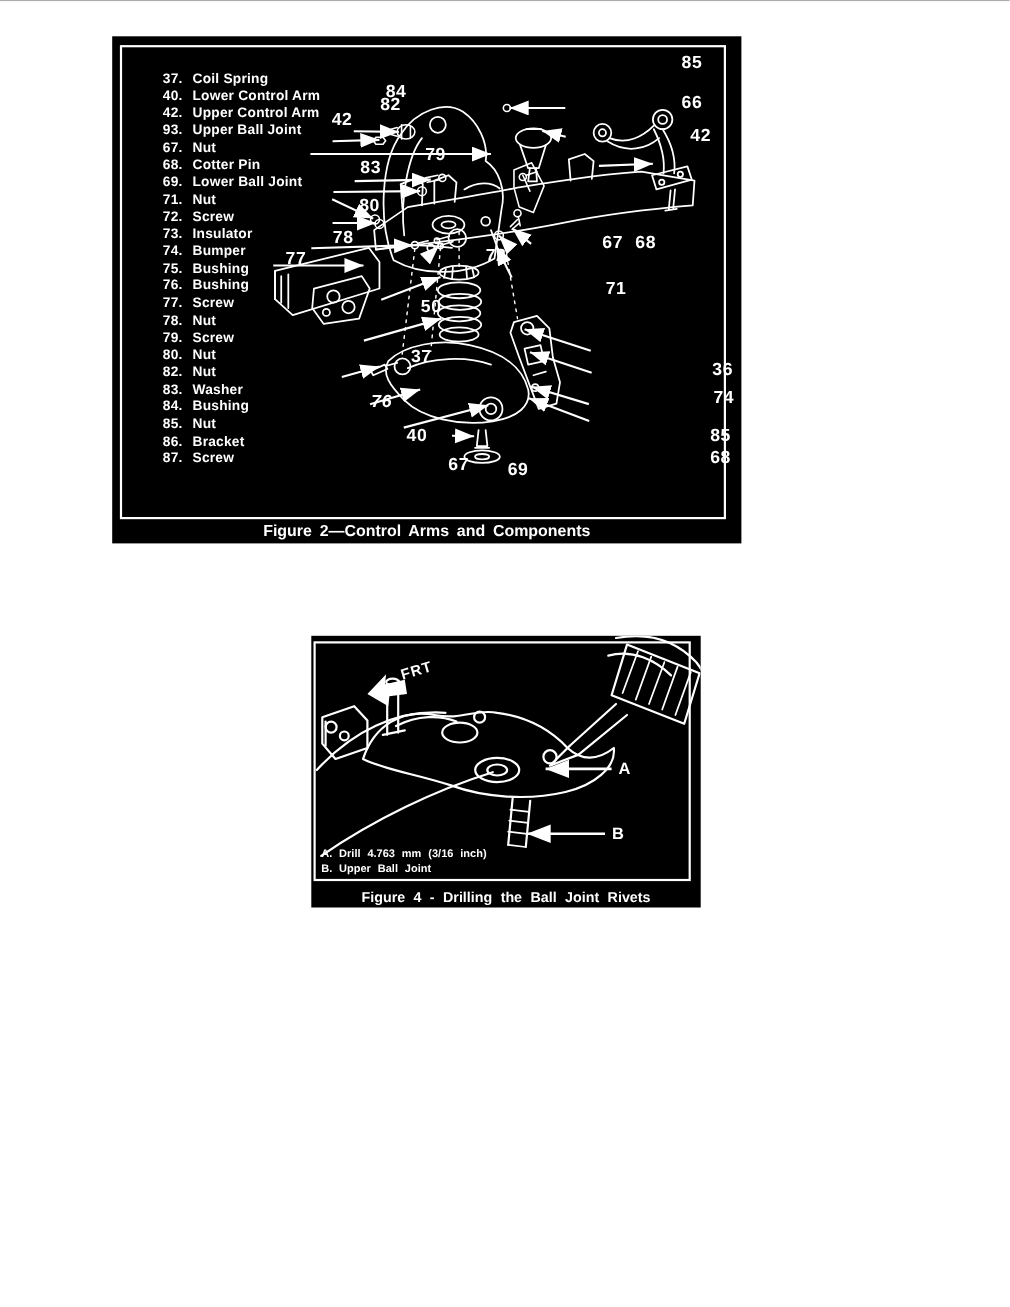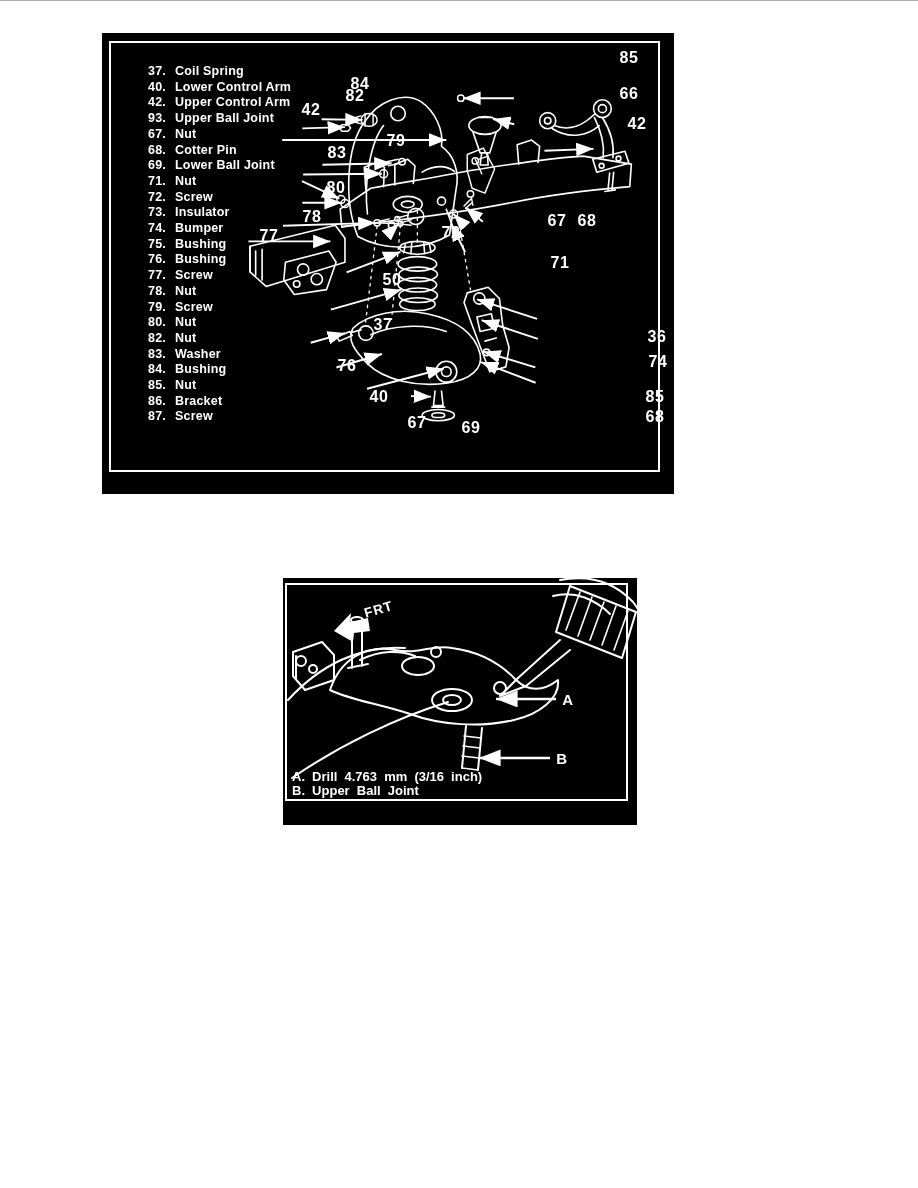--- a/index.html
+++ b/index.html
@@ -16,21 +16,21 @@
   .parts-list{position:absolute;left:40px;top:31px;font-size:12.5px;font-weight:700;
               letter-spacing:.2px;line-height:15.7px;}
   .parts-list .row{display:flex;white-space:nowrap;}
   .parts-list .num{width:24px;text-align:right;margin-right:9px;}
   .callout{position:absolute;transform:translate(-50%,-50%);font-size:16px;font-weight:700;
            letter-spacing:.5px;white-space:nowrap;}
   .fig4 .callout{font-size:15px;}
   .caption{position:absolute;left:0;right:0;text-align:center;font-weight:700;}
   .fig2 .caption{bottom:3px;font-size:14.5px;word-spacing:3px;}
   .fig4 .caption{bottom:2px;font-size:13px;word-spacing:4px;}
-  .legend{position:absolute;left:9px;top:192px;font-size:13px;font-weight:700;
+  .legend{position:absolute;left:9px;top:192px;font-size:10px;font-weight:700;
           line-height:13.5px;word-spacing:3.5px;white-space:nowrap;}
   .frt{position:absolute;left:81px;top:24px;font-size:13.5px;font-weight:700;
        transform:rotate(-16deg);letter-spacing:1px;}
 </style>
 </head>
 <body>
 
 <div class="page">
   <div class="scan-hairline"></div>
 
@@ -303,26 +303,27 @@
         <div class="callout" style="left: 349px; top: 200px;">72</div>
         <div class="callout" style="left: 455px; top: 188px;">67</div>
         <div class="callout" style="left: 485px; top: 188px;">68</div>
         <div class="callout" style="left: 458px; top: 230px;">71</div>
         <div class="callout" style="left: 290px; top: 247px;">50</div>
         <div class="callout" style="left: 270px; top: 292px; margin-left: 11px;">37</div>
         <div class="callout" style="left: 555px; top: 304px;">36</div>
         <div class="callout" style="left: 556px; top: 329px;">74</div>
         <div class="callout" style="left: 553px; top: 364px;">85</div>
         <div class="callout" style="left: 553px; top: 384px;">68</div>
-        <div class="callout" style="left: 245px; top: 333px;">76</div>
+        <div class="callout" style="left: 245px; top: 333px; font-style: italic;">76</div>
         <div class="callout" style="left: 277px; top: 364px;">40</div>
         <div class="callout" style="left: 315px; top: 390px;">67</div>
         <div class="callout" style="left: 369px; top: 395px;">69</div>
       </div>
 
+    <div class="caption">Figure 2—Control Arms and Components</div>
   </section>
 
   <section class="figure fig4">
     <svg class="art" viewBox="283 578 354 247">
       <defs>
         <marker id="ahB" markerWidth="10" markerHeight="8" refX="9" refY="3.5" orient="auto">
           <polygon points="0,0 9,3.5 0,7" fill="#fff"></polygon>
         </marker>
       </defs>
 
@@ -387,14 +388,15 @@
     <div class="callouts">
         <div class="callout" style="left: 285px; top: 121px;">A</div>
         <div class="callout" style="left: 279px; top: 180px;">B</div>
       </div>
 
     <div class="legend">
         <div>A. Drill 4.763 mm (3/16 inch)</div>
         <div>B. Upper Ball Joint</div>
       </div>
 
+    <div class="caption">Figure 4 - Drilling the Ball Joint Rivets</div>
   </section>
 </div>
 
 </body></html>

